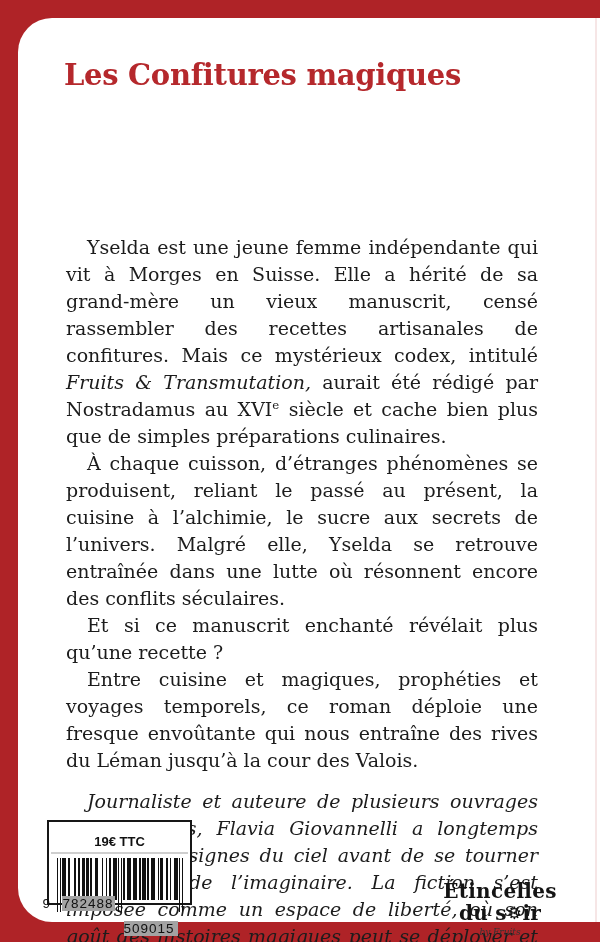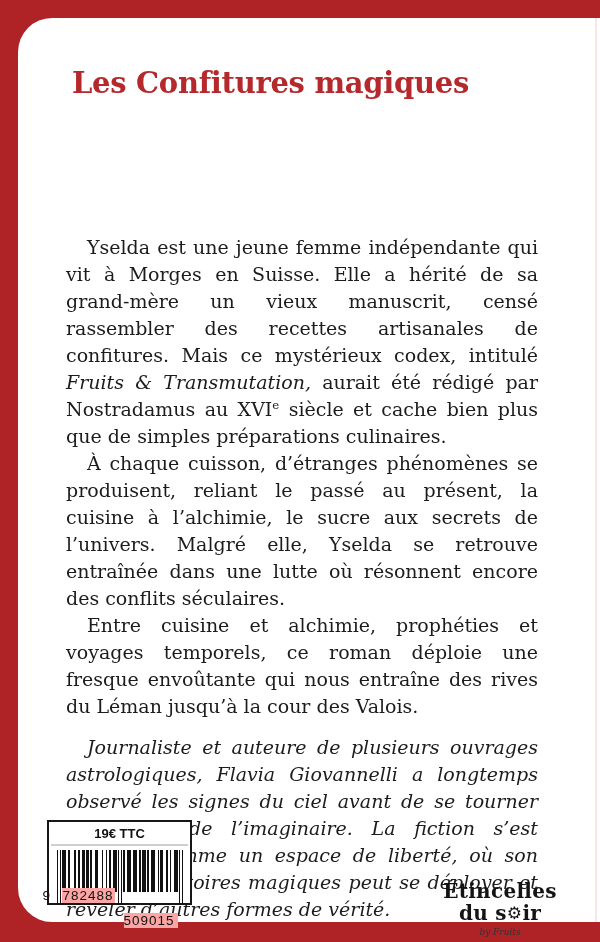--- a/index.html
+++ b/index.html
@@ -24,21 +24,21 @@
     border-radius:34px;
   }
   .spine-line{
     position:absolute;
     top:18px;bottom:20px;right:3px;width:2px;
     background:#f6e6e6;
   }
   .title{
     position:absolute;
     left:64px;top:56px;
-    margin:8px;
+    margin:0;
     color:var(--title-red);
     font-size:29px;
     line-height:38px;
     font-weight:bold;
     letter-spacing:-0.3px;
   }
   .title-line{display:block;}
   .body{
     position:absolute;
     left:66px;top:234px;width:472px;
@@ -56,42 +56,42 @@
     left:47px;top:820px;width:145px;height:85px;
     box-sizing:border-box;
     background:#fff;
     border:2px solid #161616;
     font-family:"Liberation Sans", sans-serif;
   }
   .price-label{
     text-align:center;
     font-weight:bold;
     font-size:13px;
-    padding-top:4px;
+    padding-top:12px;
     color:#111;
   }
   .divider{
     margin:3px 2px 0 2px;
     border-bottom:2px solid #cfcfcf;
   }
   .barcode-wrap{
     position:relative;
     width:126px;height:56px;
     margin:4px auto 0 auto;
   }
   .barcode-wrap svg{position:absolute;left:0;top:0;}
   .digits{
     position:absolute;
     top:38px;left:0;right:0;height:16px;
     font-size:13.5px;
     letter-spacing:1px;
     color:#111;
     white-space:nowrap;
   }
-  .digits span{display:inline-block;background:#fca5a5;line-height:15px;}
+  .digits span{display:inline-block;background:#a3a3a3;line-height:15px;}
   .d9{position:absolute;left:-14px;background:transparent !important;}
   .dl{position:absolute;left:5px;width:53px;text-align:center;}
   .dr{position:absolute;left:67px;width:54px;margin-top:25px;}
   .logo{
     position:absolute;
     left:438px;top:880px;width:124px;
     text-align:center;
     color:#141414;
   }
   .logo-l1,.logo-l2{
@@ -122,21 +122,22 @@
   <div class="panel"></div>
   <div class="spine-line"></div>
 
   <h1 class="title">
     <span class="title-line">Les Confitures magiques</span>
   </h1>
 
   <div class="body">
       <p><span>Yselda est une jeune femme indépendante qui vit à Morges en Suisse. Elle a hérité de sa grand-mère un vieux manuscrit, censé rassembler des recettes artisanales de confitures. Mais ce mystérieux codex, intitulé </span><span class="run-italic">Fruits &amp; Transmutation,</span><span> aurait été rédigé par Nostradamus au XVI</span><sup>e</sup><span> siècle et cache bien plus que de simples préparations culinaires.</span></p>
       <p><span>À chaque cuisson, d’étranges phénomènes se produisent, reliant le passé au présent, la cuisine à l’alchimie, le sucre aux secrets de l’univers. Malgré elle, Yselda se retrouve entraînée dans une lutte où résonnent encore des conflits séculaires.</span></p>
-      <p><span>Entre cuisine et alchimie, prophéties et voyages temporels, ce roman déploie une fresque envoûtante qui nous entraîne des rives du Léman jusqu’à la cour des Valois.</span></p>
+      <p><span>Et si ce manuscrit enchanté révélait plus qu’une recette&nbsp;?</span></p>
+      <p><span>Entre cuisine et magiques, prophéties et voyages temporels, ce roman déploie une fresque envoûtante qui nous entraîne des rives du Léman jusqu’à la cour des Valois.</span></p>
       <p class="bio"><span>Journaliste et auteure de plusieurs ouvrages astrologiques, Flavia Giovannelli a longtemps observé les signes du ciel avant de se tourner vers ceux de l’imaginaire. La fiction s’est imposée comme un espace de liberté, où son goût des histoires magiques peut se déployer et révéler d’autres formes de vérité.</span></p>
     </div>
 
   <div class="price-box">
     <div class="price-label">19€ TTC</div>
     <div class="divider"></div>
     <div class="barcode-wrap">
       <svg id="bars" width="126" height="56" shape-rendering="crispEdges">
           <rect x="0.00" y="0" width="1.38" height="54" fill="#111"></rect>
           <rect x="2.65" y="0" width="1.38" height="54" fill="#111"></rect>

